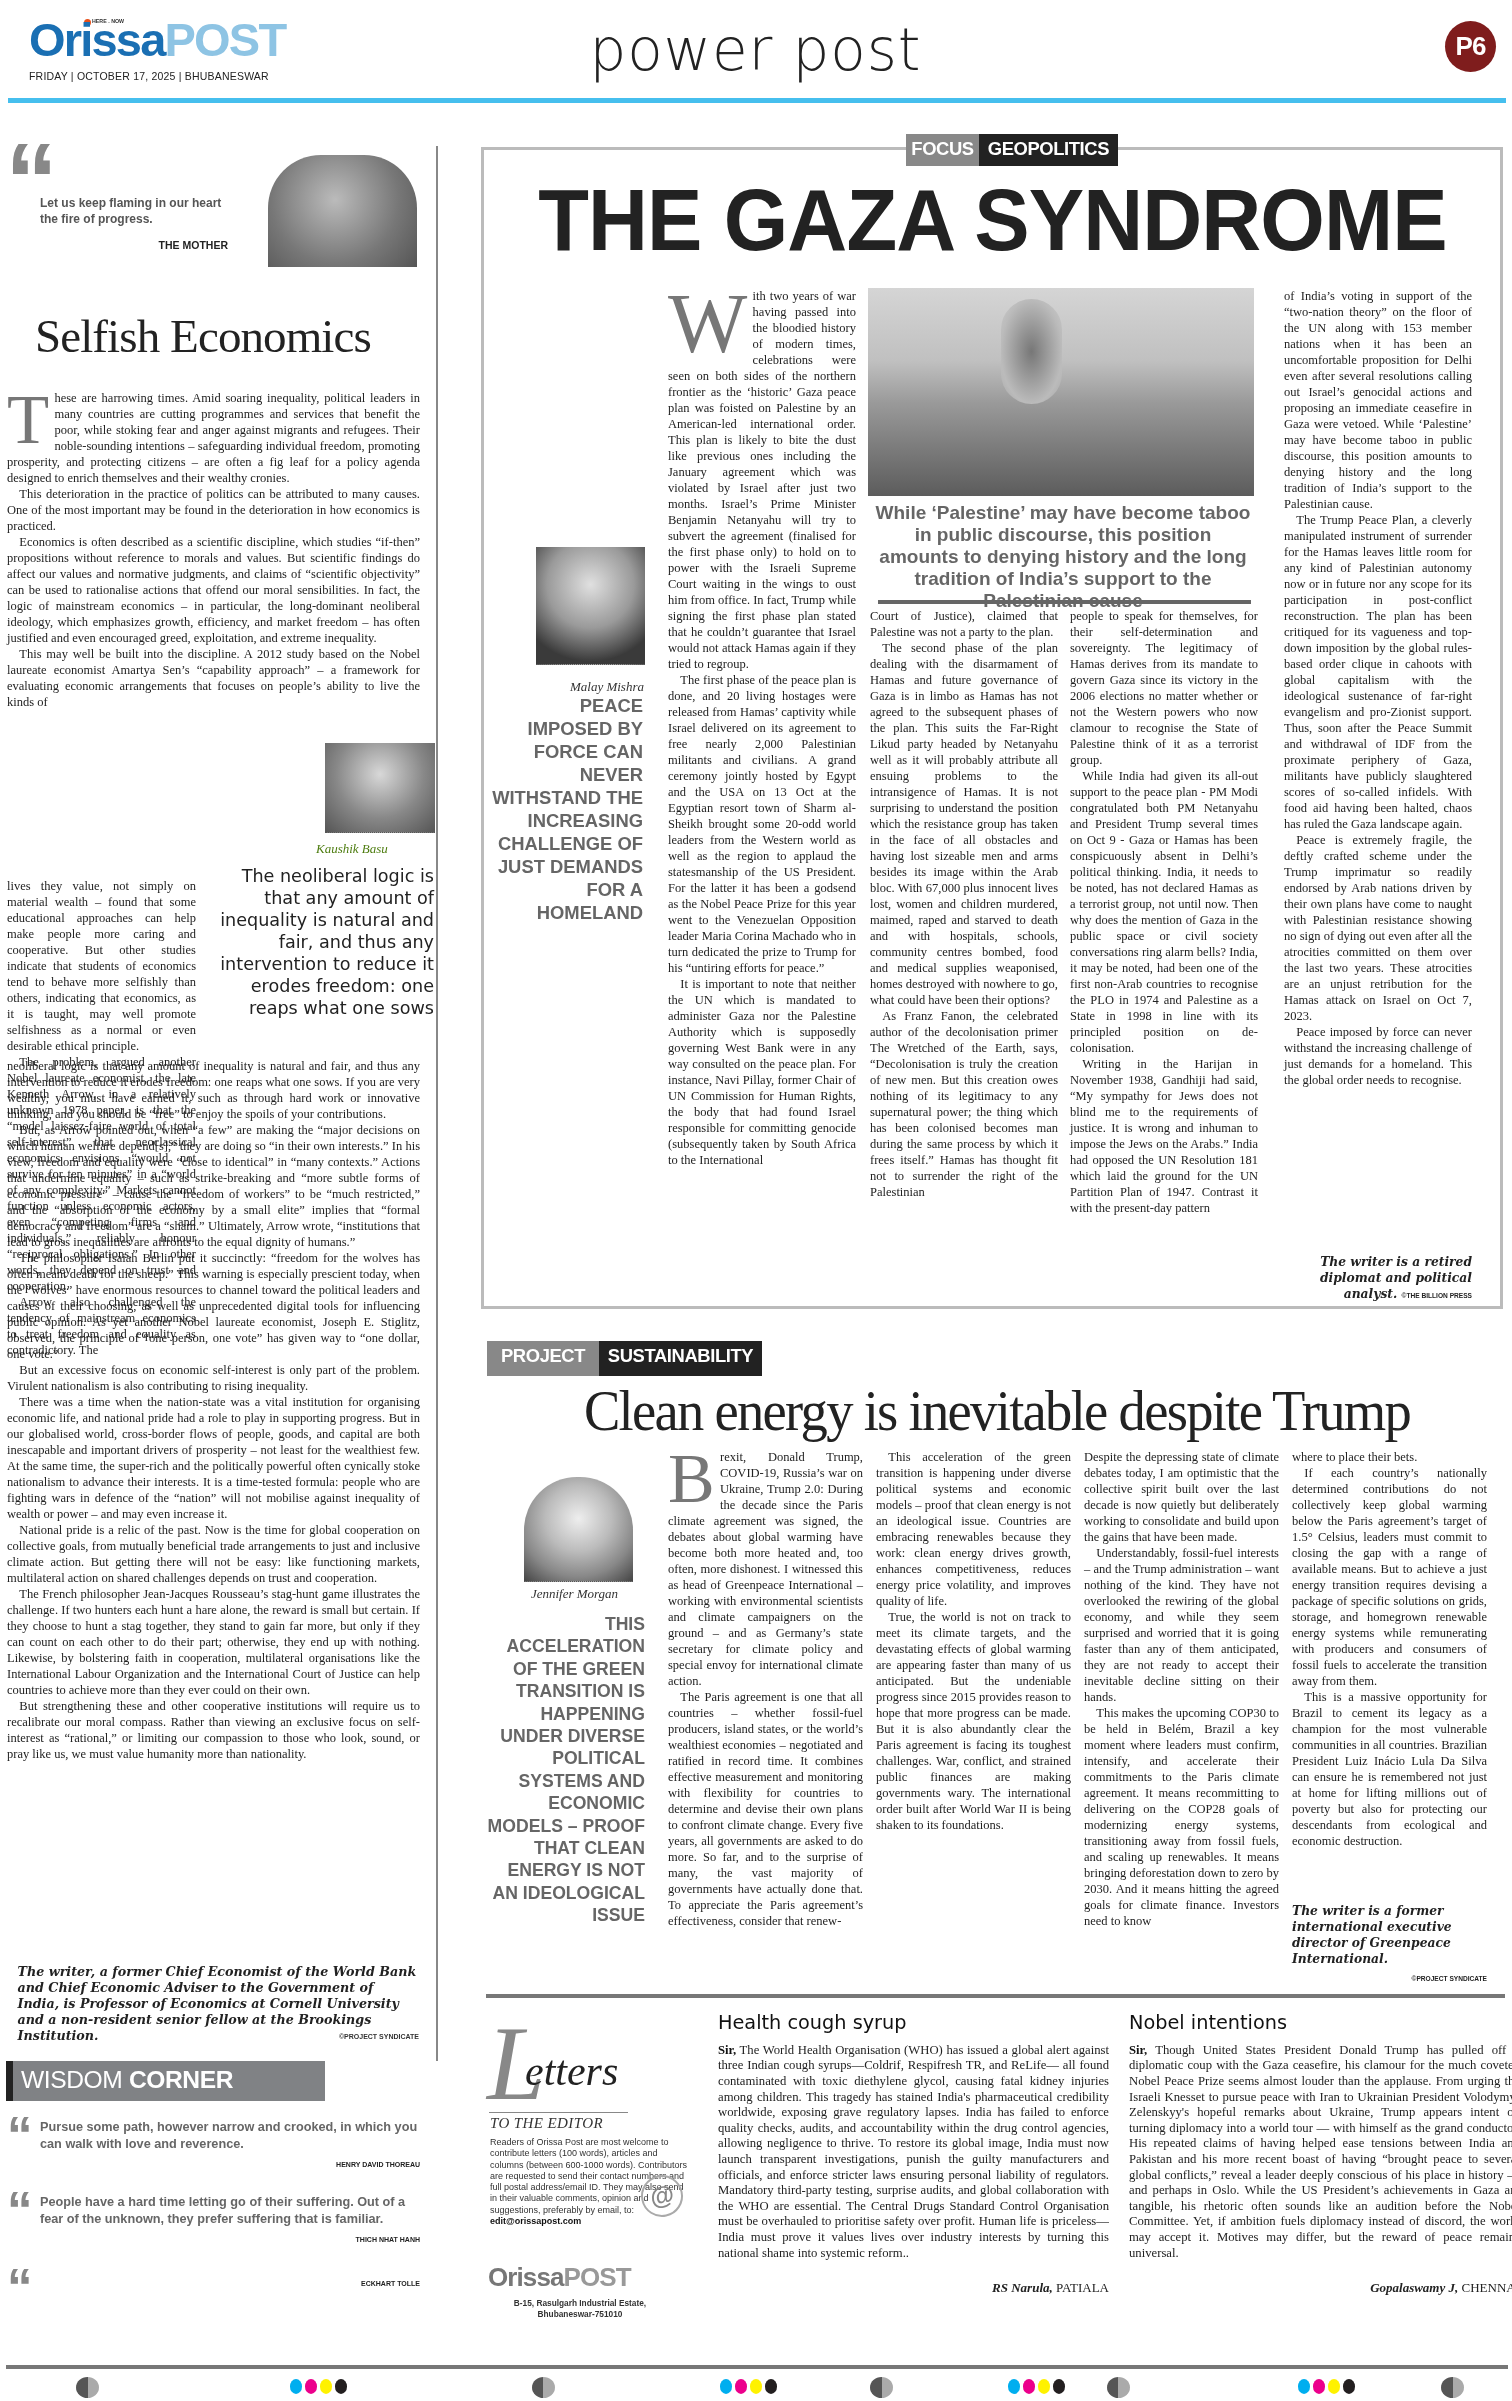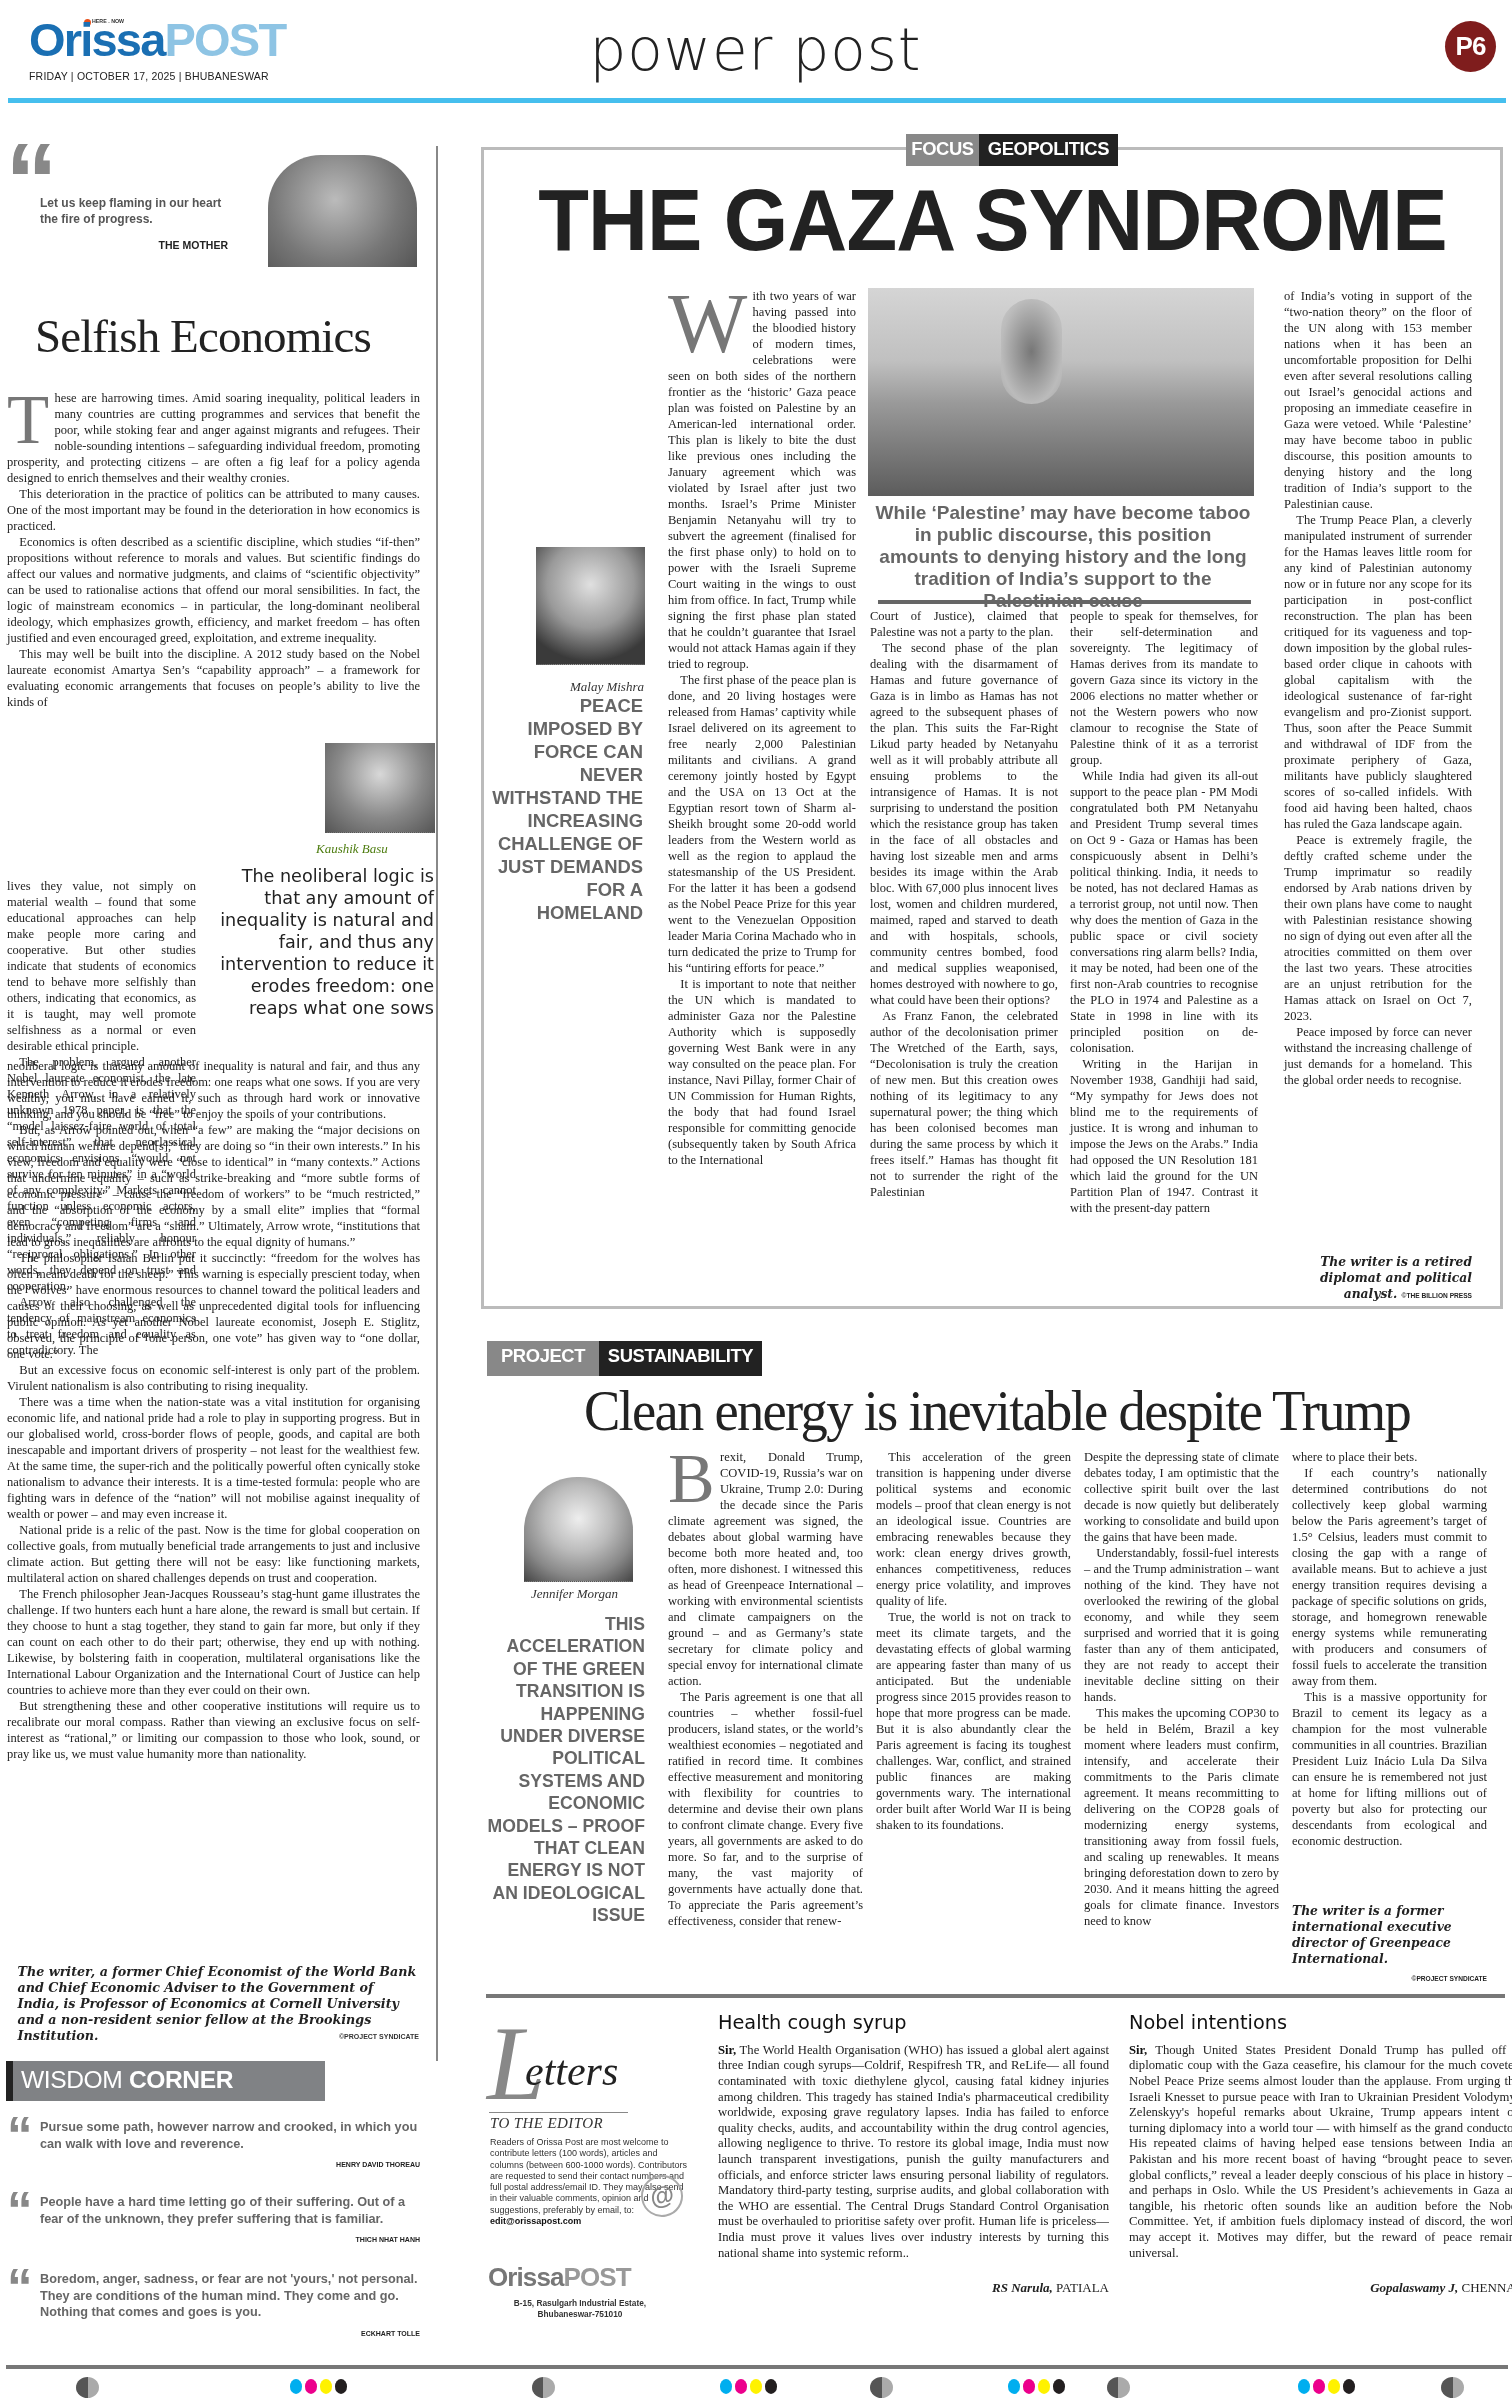--- a/index.html
+++ b/index.html
@@ -150,21 +150,20 @@
   <div class="qt">Pursue some path, however narrow and crooked, in which you can walk with love and reverence.</div>
   <div class="qa">HENRY DAVID THOREAU</div>
 </div>
 <div class="wq" style="top:2194px">
   <div class="qm">“</div>
   <div class="qt">People have a hard time letting go of their suffering. Out of a fear of the unknown, they prefer suffering that is familiar.</div>
   <div class="qa">THICH NHAT HANH</div>
 </div>
 <div class="wq" style="top:2271px">
   <div class="qm">“</div>
-  <div class="qt">Boredom, anger, sadness, or fear are not 'yours,' not personal. They are conditions of the human mind. They come and go. Nothing that comes and goes is you.</div>
   <div class="qa">ECKHART TOLLE</div>
 </div>
 
 <div class="abs" id="gaza-box"></div>
 <div class="abs" id="gaza-kicker">
   <span class="kick-g">FOCUS</span>
   <span class="kick-b">GEOPOLITICS</span>
 </div>
 <div class="abs" id="gaza-title">THE GAZA SYNDROME</div>
 <div class="abs" id="mishra-photo"></div>

